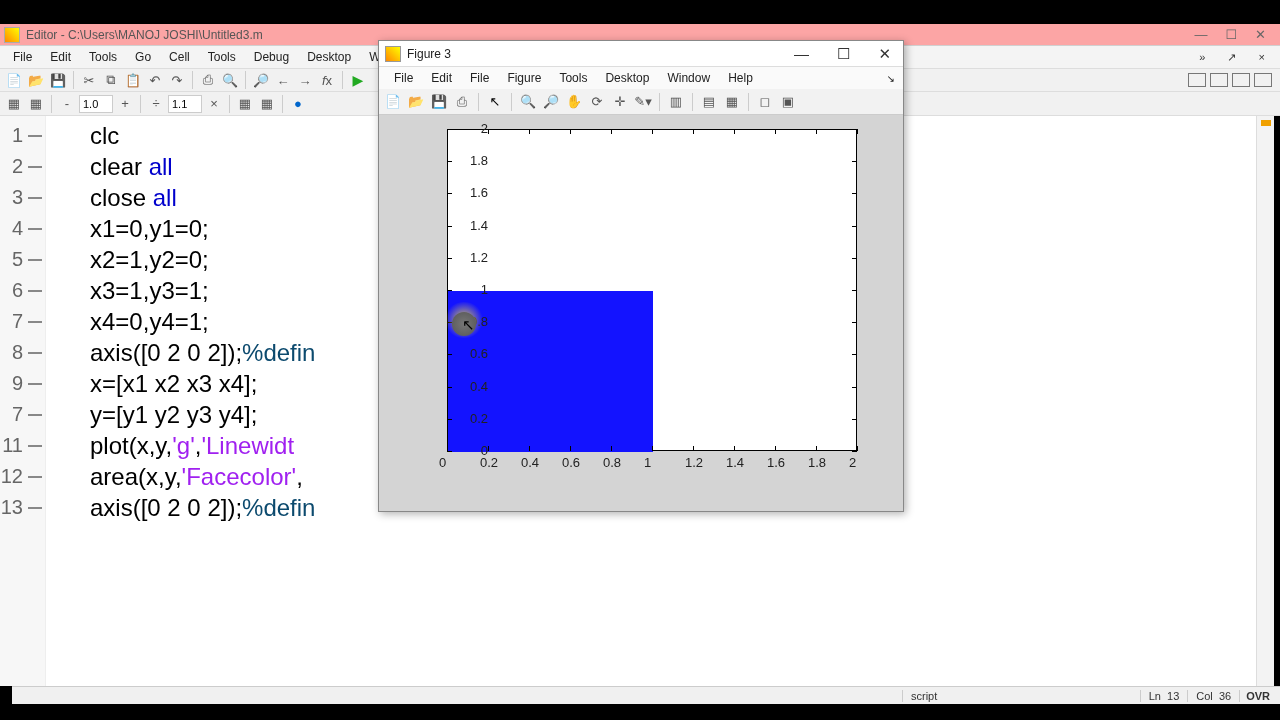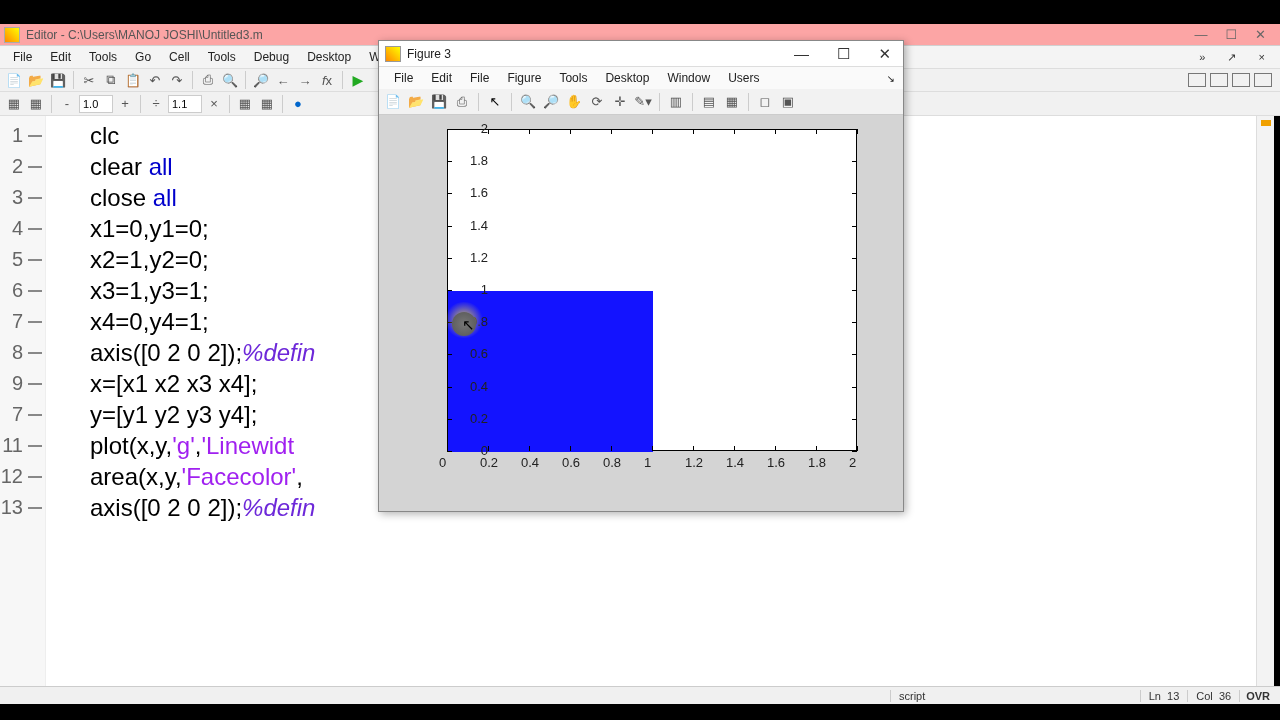--- a/index.html
+++ b/index.html
@@ -25,25 +25,25 @@
   .toolbar2 { position: absolute; top: 92px; left: 0; right: 0; height: 24px; background: #f1f1f1; border-bottom: 1px solid #ddd; display: flex; align-items: center; padding-left: 4px; gap: 2px; }
   .tb-num { width: 34px; height: 18px; border: 1px solid #ccc; background: #fff; font-size: 11px; padding-left: 3px; line-height: 17px; }
   
   .editor-area { position: absolute; top: 116px; left: 0; right: 6px; bottom: 34px; background: #fff; display: flex; }
   .gutter { width: 46px; background: #f7f7f7; border-right: 1px solid #eee; padding-top: 4px; }
   .grow { height: 31px; display: flex; align-items: center; justify-content: flex-end; padding-right: 3px; font-family: "Courier New", monospace; font-size: 20px; color: #666; }
   .grow .dash { width: 14px; height: 2px; background: #888; margin-left: 5px; }
   .code-col { flex: 1; padding: 4px 0 0 44px; font-family: "Courier New", monospace; font-size: 24px; color: #000; line-height: 31px; white-space: pre; overflow: hidden; }
   .kw { color: #0000cc; }
   .str { color: #a020f0; }
-  .cmt { color: #6d28d9; font-style: italic; }
+  .cmt { color: #0c4a6e; }
   .right-strip { width: 18px; background: #f3f3f3; border-left: 1px solid #ddd; position: relative; }
   .right-strip .mk { position: absolute; left: 4px; width: 10px; height: 6px; background: #f0a000; }
   
-  .status { position: absolute; bottom: 16px; left: 0; right: 0; height: 18px; background: #f0f0f0; border-top: 1px solid #ccc; display: flex; align-items: center; font-size: 11px; color: #333; }
+  .status { position: absolute; bottom: 16px; left: 12px; right: 0; height: 18px; background: #f0f0f0; border-top: 1px solid #ccc; display: flex; align-items: center; font-size: 11px; color: #333; }
   .status .sc { margin-left: 890px; border-left: 1px solid #ccc; padding: 0 8px; }
   .status .ln { margin-left: auto; border-left: 1px solid #ccc; padding: 0 8px; }
   .status .cl { border-left: 1px solid #ccc; padding: 0 8px; }
   .status .ov { border-left: 1px solid #ccc; padding: 0 10px 0 6px; font-weight: bold; }
   
   
   .fig { position: absolute; top: 40px; left: 378px; width: 526px; height: 472px; background: #fff; border: 1px solid #888; box-shadow: 2px 2px 8px rgba(0,0,0,0.3); }
   .fig-title { height: 26px; background: #fff; display: flex; align-items: center; padding-left: 6px; border-bottom: 1px solid #ddd; }
   .fig-title .flogo { width: 16px; height: 16px; background: linear-gradient(45deg,#f80,#ff0); border: 1px solid #999; margin-right: 6px; }
   .fig-title .ftxt { font-size: 12px; color: #222; }
@@ -219,21 +219,21 @@
     </div>
   </div>
   <div class="fig-menu">
     <span>File</span>
     <span>Edit</span>
     <span>File</span>
     <span>Figure</span>
     <span>Tools</span>
     <span>Desktop</span>
     <span>Window</span>
-    <span>Users</span>
+    <span>Help</span>
     <span class="arr">↘</span>
   </div>
   <div class="fig-toolbar">
     <span class="tb-btn">📄</span>
     <span class="tb-btn">📂</span>
     <span class="tb-btn">💾</span>
     <span class="tb-btn">⎙</span>
     <span class="tb-sep"></span>
     <span class="tb-btn" style="color:#000">↖</span>
     <span class="tb-sep"></span>

